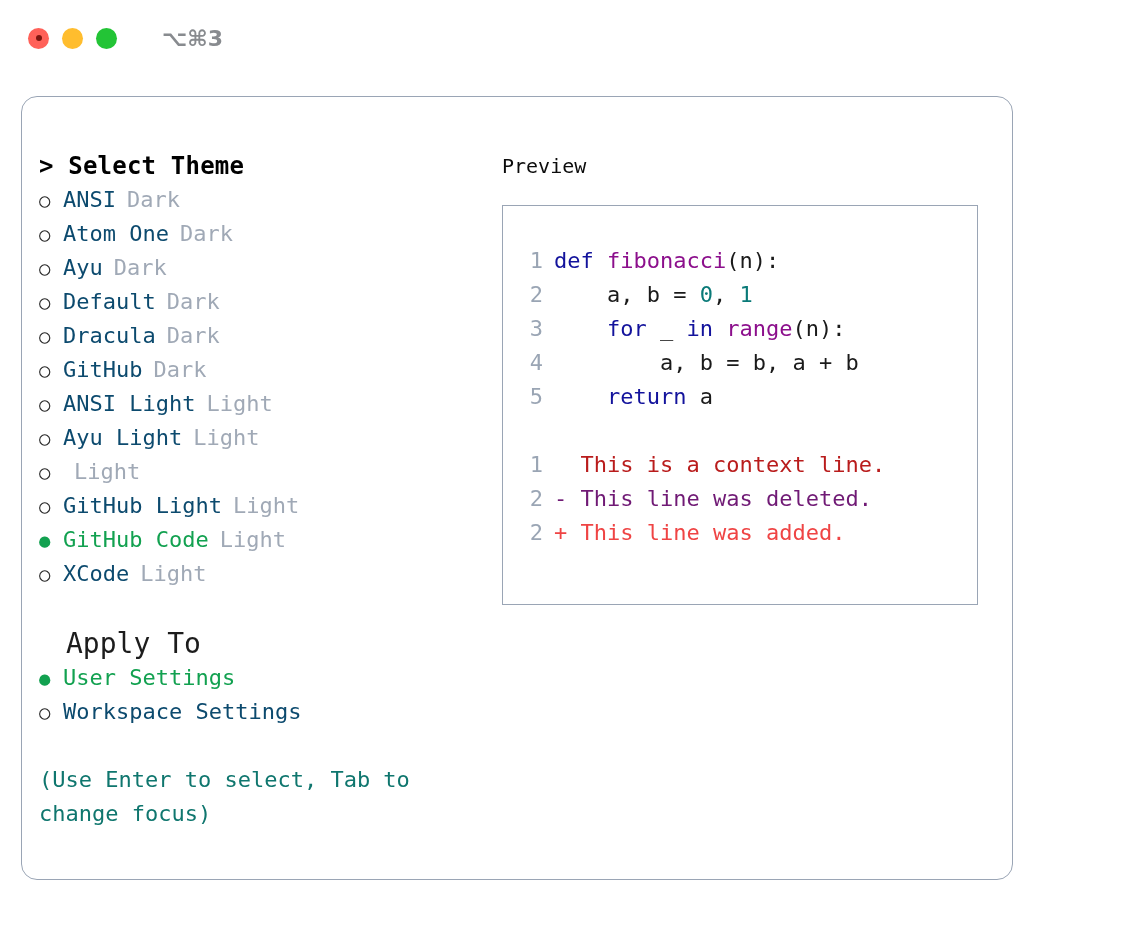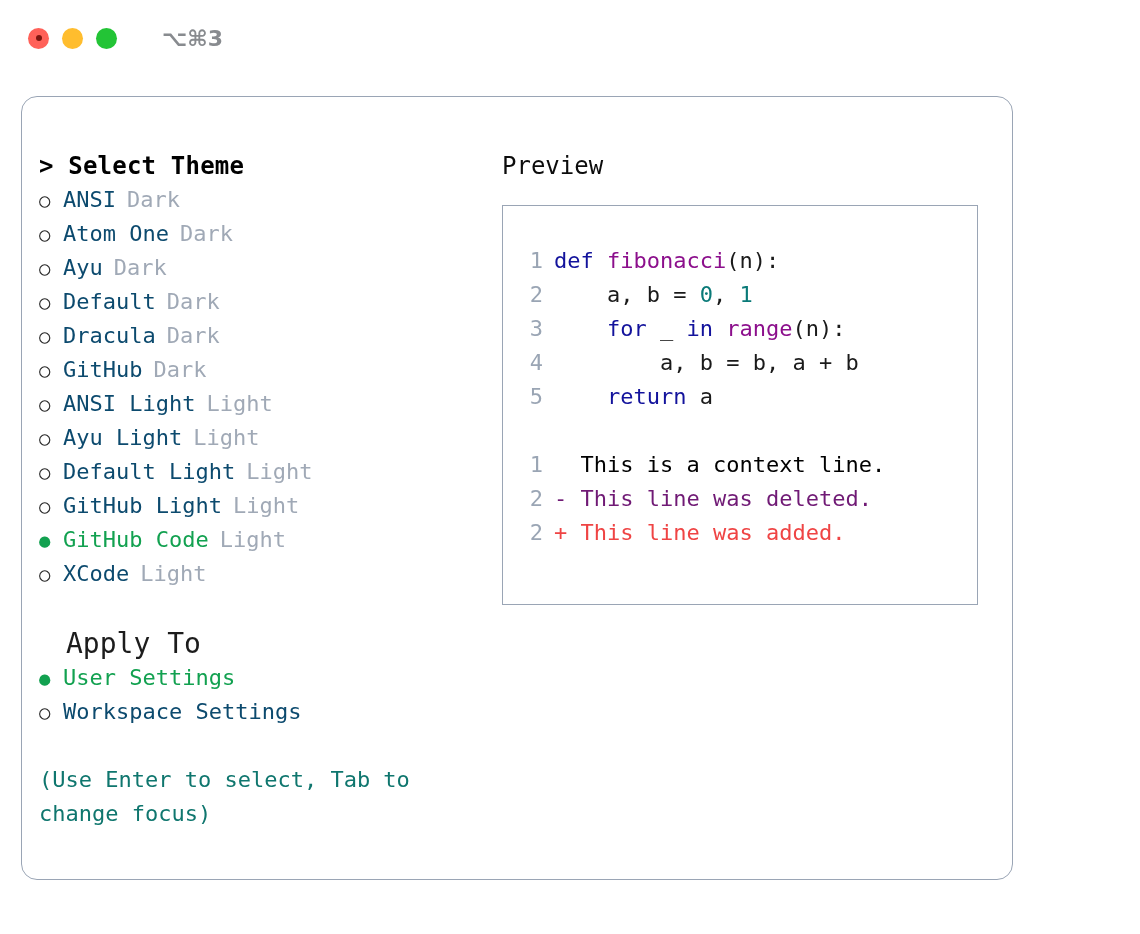--- a/index.html
+++ b/index.html
@@ -151,21 +151,21 @@
   }
 
   
   .right-col {
     position: absolute;
     left: 480px;
     top: 52px;
     width: 490px;
   }
   .preview-title {
-    font-size: 24px;
+    font-size: 20px;
     color: #0c0c0c;
     line-height: 34px;
     white-space: pre;
   }
   .preview-box {
     margin-top: 22px;
     width: 476px;
     height: 400px;
     border: 1.6px solid #9aa5b5;
     box-sizing: border-box;
@@ -194,21 +194,21 @@
   }
   .code-text { white-space: pre; }
 
   .tok-kw   { color: #13139c; }
   .tok-fn   { color: #8c0f8c; text-align: center; }
   .tok-num  { color: #0a7a78; }
   .tok-pln  { color: #1a1a1a; }
 
   .blank-line { height: 34px; }
 
-  .diff-ctx { color: #000000; }
+  .diff-ctx { color: #b91c1c; }
   .diff-del { color: #701a75; }
   .diff-add { color: #ef4444; }
 </style>
 </head>
 <body>
 
 <div class="window">
 
   <div class="titlebar">
     <div class="lights">
@@ -227,21 +227,21 @@
 
         <div class="opt-list" id="theme-list">
             <div class="opt"><span class="opt-marker">○</span><span class="opt-label">ANSI</span><span class="opt-tag">Dark</span></div>
             <div class="opt"><span class="opt-marker">○</span><span class="opt-label">Atom One</span><span class="opt-tag">Dark</span></div>
             <div class="opt"><span class="opt-marker">○</span><span class="opt-label">Ayu</span><span class="opt-tag">Dark</span></div>
             <div class="opt"><span class="opt-marker">○</span><span class="opt-label">Default</span><span class="opt-tag">Dark</span></div>
             <div class="opt"><span class="opt-marker">○</span><span class="opt-label">Dracula</span><span class="opt-tag">Dark</span></div>
             <div class="opt"><span class="opt-marker">○</span><span class="opt-label">GitHub</span><span class="opt-tag">Dark</span></div>
             <div class="opt"><span class="opt-marker">○</span><span class="opt-label">ANSI Light</span><span class="opt-tag">Light</span></div>
             <div class="opt"><span class="opt-marker">○</span><span class="opt-label">Ayu Light</span><span class="opt-tag">Light</span></div>
-            <div class="opt"><span class="opt-marker">○</span><span class="opt-label">Default Light</span><span class="opt-tag">Light</span></div>
+            <div class="opt"><span class="opt-marker">○</span><span class="opt-tag">Light</span></div>
             <div class="opt"><span class="opt-marker">○</span><span class="opt-label">GitHub Light</span><span class="opt-tag">Light</span></div>
             <div class="opt selected"><span class="opt-marker">●</span><span class="opt-label">GitHub Code</span><span class="opt-tag">Light</span></div>
             <div class="opt"><span class="opt-marker">○</span><span class="opt-label">XCode</span><span class="opt-tag">Light</span></div>
           </div>
 
         <div class="group-spacer"></div>
 
         <div class="group-head">Apply To</div>
         <div class="opt-list" id="apply-list">
             <div class="opt selected"><span class="opt-marker">●</span><span class="opt-label">User Settings</span></div>

